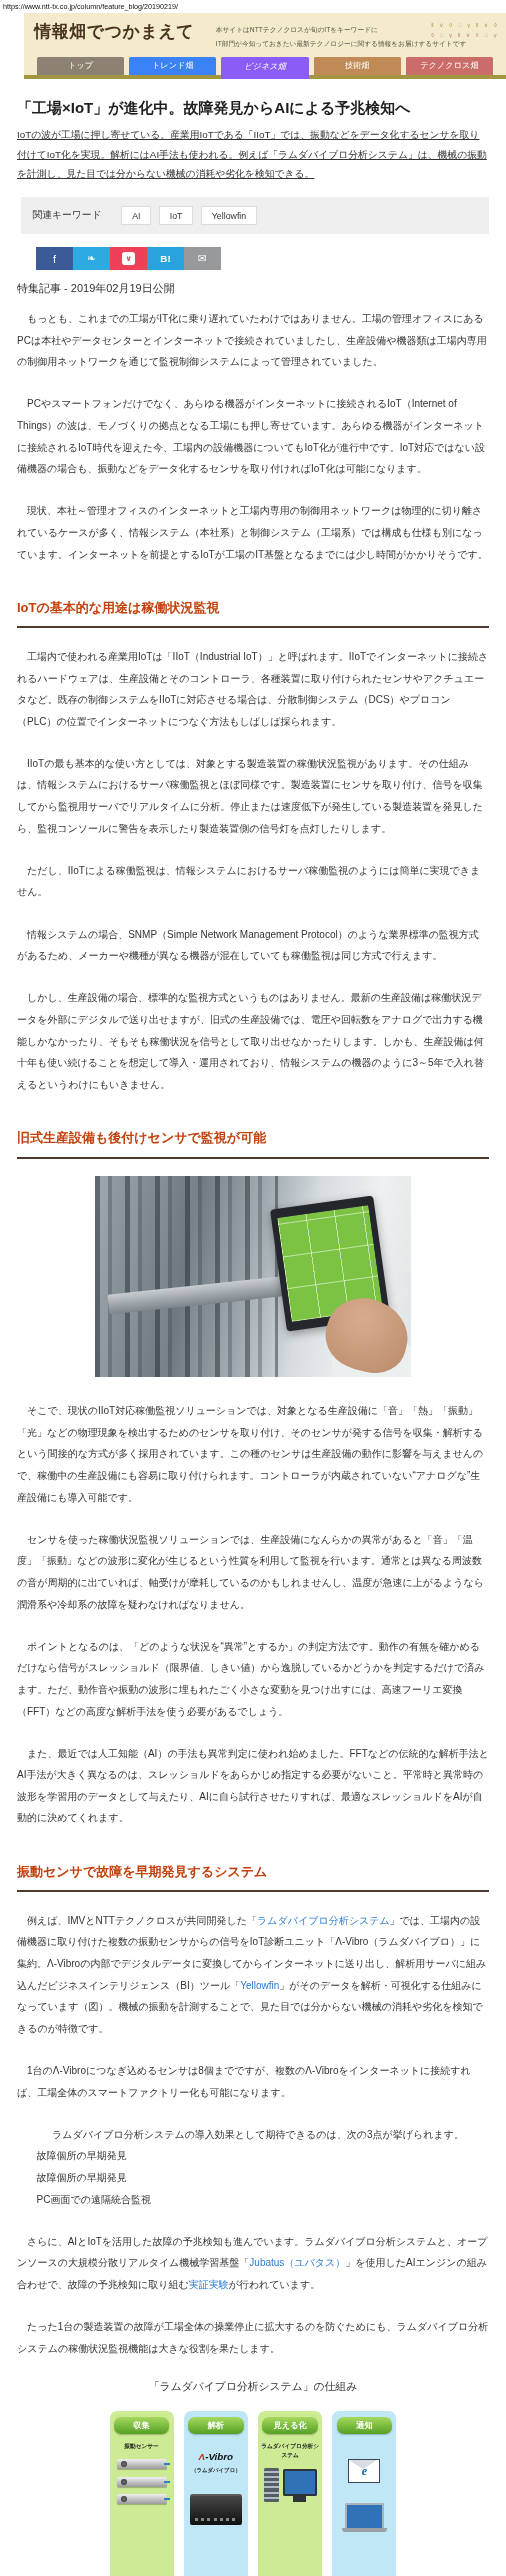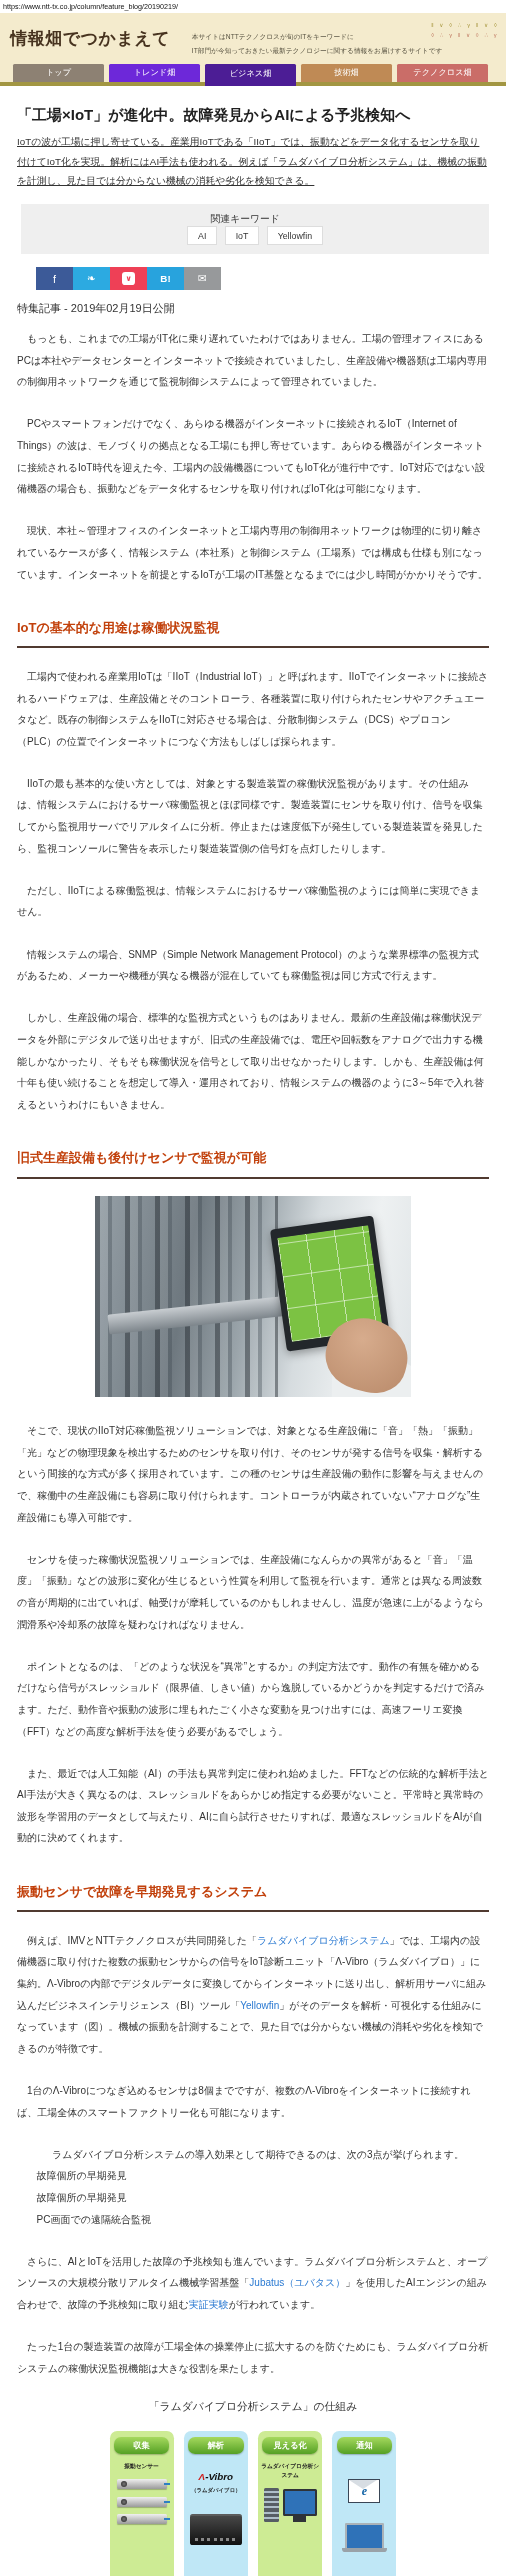--- a/index.html
+++ b/index.html
@@ -1,34 +1,34 @@
 <!DOCTYPE html>
 <html lang="ja" style="font-size:8.2px"><head>
 <meta charset="utf-8">
 <style>
   html,body{margin:0;padding:0;background:#fff;}
   body{width:506px;font-family:"Liberation Sans","DejaVu Sans",sans-serif;color:#333;}
   .url-bar{font-size:7.2px;color:#111;padding:2.1px 3.1px;}
   
-  .site-header{background:#f4ebcd;padding-top:14px;position:relative;}
+  .site-header{background:#f4ebcd;padding-top:7px;position:relative;margin-left:24px;}
   .header-inner{display:flex;padding:0 10.3px;}
   .site-title{font-size:17px;font-weight:bold;color:#47331f;letter-spacing:0.5px;}
   .tagline{margin-left:21.6px;font-size:6.7px;color:#55503f;line-height:2;padding-top:3.1px;}
   .pattern{position:absolute;right:7.2px;top:8.2px;text-align:right;line-height:1.6;}
   .pattern-row{font-size:5.7px;color:#a8973f;letter-spacing:2.1px;}
   .pattern-row.alt{color:#c07a62;}
   .nav-row{display:flex;gap:5px;padding:0 13px;margin-top:7.2px;position:relative;z-index:2;align-items:flex-start;height:22px;}
   .nav-tab{width:91px;height:17.5px;line-height:17.5px;text-align:center;color:#fff;font-size:8.2px;border-radius:1.5px 1.5px 0 0;cursor:pointer;}
   .nav-tab.active{height:22px;line-height:20.6px;}
   .nav-bar{height:4.6px;background:#a29642;margin-top:-4.6px;position:relative;z-index:1;}
   
   .content{padding:0 17px;}
   h1.article-title{font-size:15px;color:#1f1f1f;margin:17.5px 0 7.2px;line-height:1.4;}
   .lead{font-size:9.8px;line-height:2;color:#333;margin:0 0 13.4px;text-decoration:underline;}
-  .kw-box{background:#efefef;display:flex;align-items:center;padding:8.8px 11.3px;margin:0 0 0 4.1px;flex-direction:column;}
+  .kw-box{background:#efefef;display:flex;align-items:center;padding:8.8px 11.3px;margin:0 0 0 4.1px;}
   .kw-label{font-size:9.8px;color:#333;width:89px;flex:none;}
   .kw-tags{display:flex;gap:7.7px;}
   .kw-tag{background:#fff;border:0.5px solid #ddd;padding:3.6px 9.8px;font-size:8.8px;color:#333;cursor:pointer;}
   .social-row{display:flex;margin:13.4px 0 8.2px 19px;}
   .social-btn{width:37px;height:23px;display:flex;align-items:center;justify-content:center;color:#fff;font-size:10.8px;cursor:pointer;}
   .social-btn .hatena{font-weight:bold;font-size:9.8px;}
   .pocket-badge{width:13px;height:13px;background:#fff;border-radius:3.1px;display:flex;align-items:center;justify-content:center;font-weight:bold;font-size:7.7px;color:#ee4056;}
   .article-meta{text-align:left;font-size:11px;color:#333;margin:10.3px 0 12.4px;}
   .article-body p.body-p{font-size:10px;line-height:21.6px;margin:0 0 20.6px;}
   .article-body p.body-p.tight{margin-bottom:0;text-align:center;}
@@ -86,22 +86,22 @@
   </div>
   <div class="header-inner">
     <div class="site-title">情報畑でつかまえて</div>
     <div class="tagline">
       <div>本サイトはNTTテクノクロスが旬のITをキーワードに</div>
       <div>IT部門が今知っておきたい最新テクノロジーに関する情報をお届けするサイトです</div>
     </div>
   </div>
   <nav class="nav-row" id="nav-row">
       <div class="nav-tab" style="background: rgb(141, 129, 115);">トップ</div>
-      <div class="nav-tab" style="background: #6d28d9;">トレンド畑</div>
-      <div class="nav-tab active" style="background: #4c1d95;">ビジネス畑</div>
+      <div class="nav-tab" style="background: #3b82f6;">トレンド畑</div>
+      <div class="nav-tab active" style="background: #8b5cf6; font-style: italic;">ビジネス畑</div>
       <div class="nav-tab" style="background: rgb(191, 138, 85);">技術畑</div>
       <div class="nav-tab" style="background: rgb(202, 109, 104);">テクノクロス畑</div>
     </nav>
   <div class="nav-bar"></div>
 </header>
 
 <main class="content">
   <h1 class="article-title">「工場×IoT」が進化中。故障発見からAIによる予兆検知へ</h1>
   <p class="lead">IoTの波が工場に押し寄せている。産業用IoTである「IIoT」では、振動などをデータ化するセンサを取り付けてIoT化を実現。解析にはAI手法も使われる。例えば「ラムダバイブロ分析システム」は、機械の振動を計測し、見た目では分からない機械の消耗や劣化を検知できる。</p>
 

